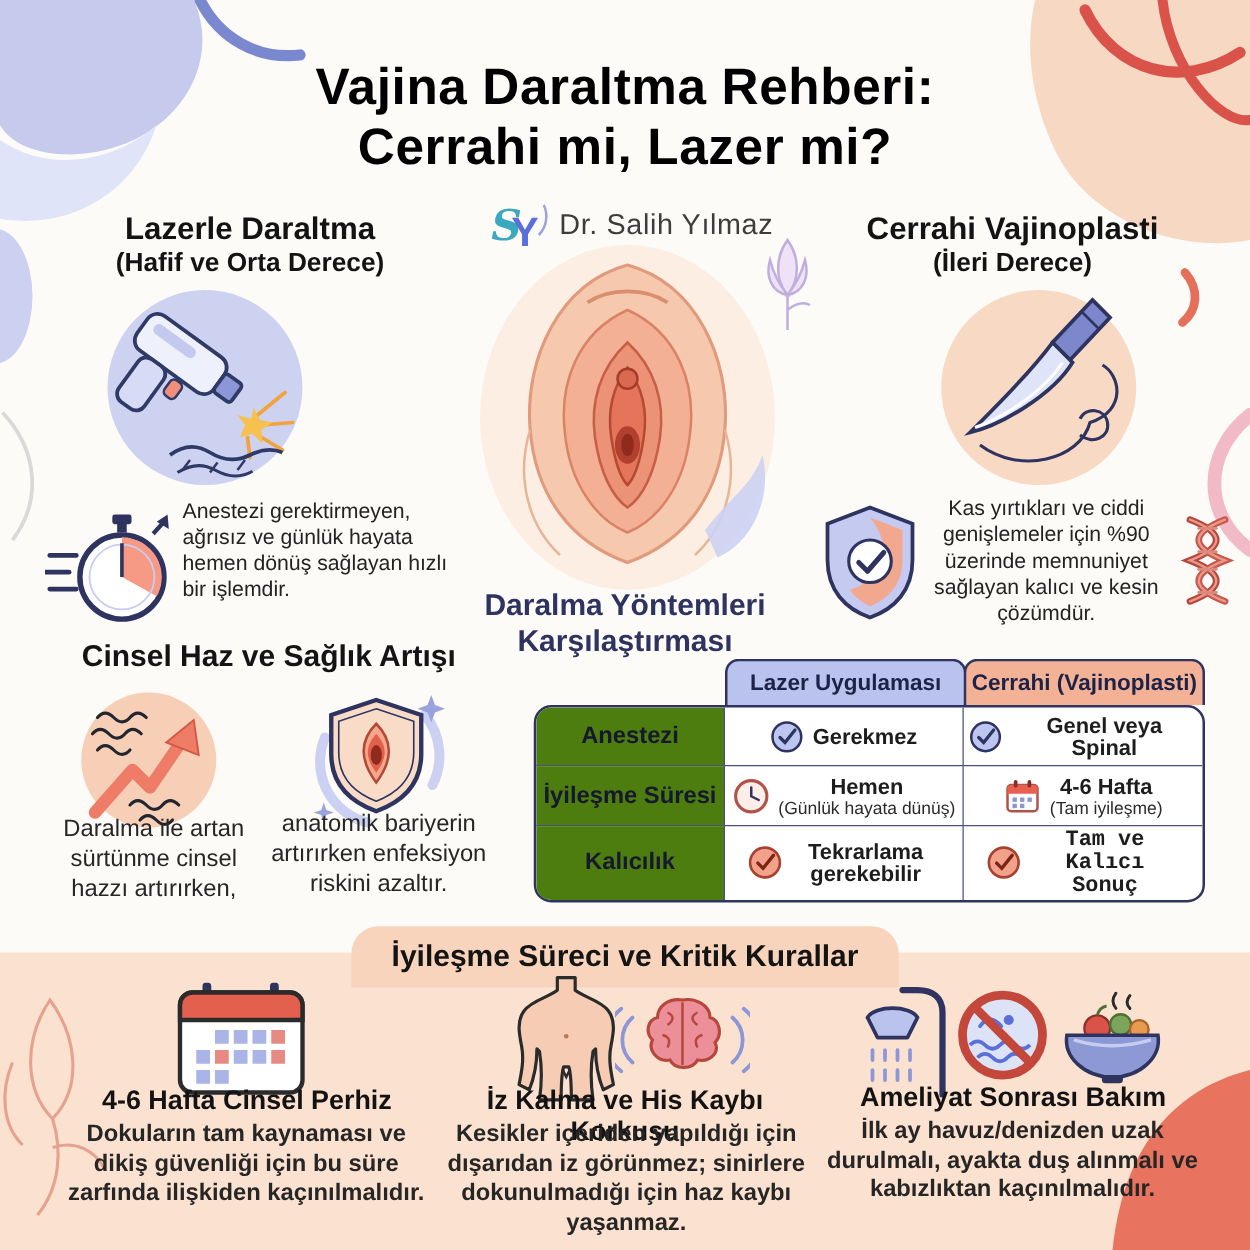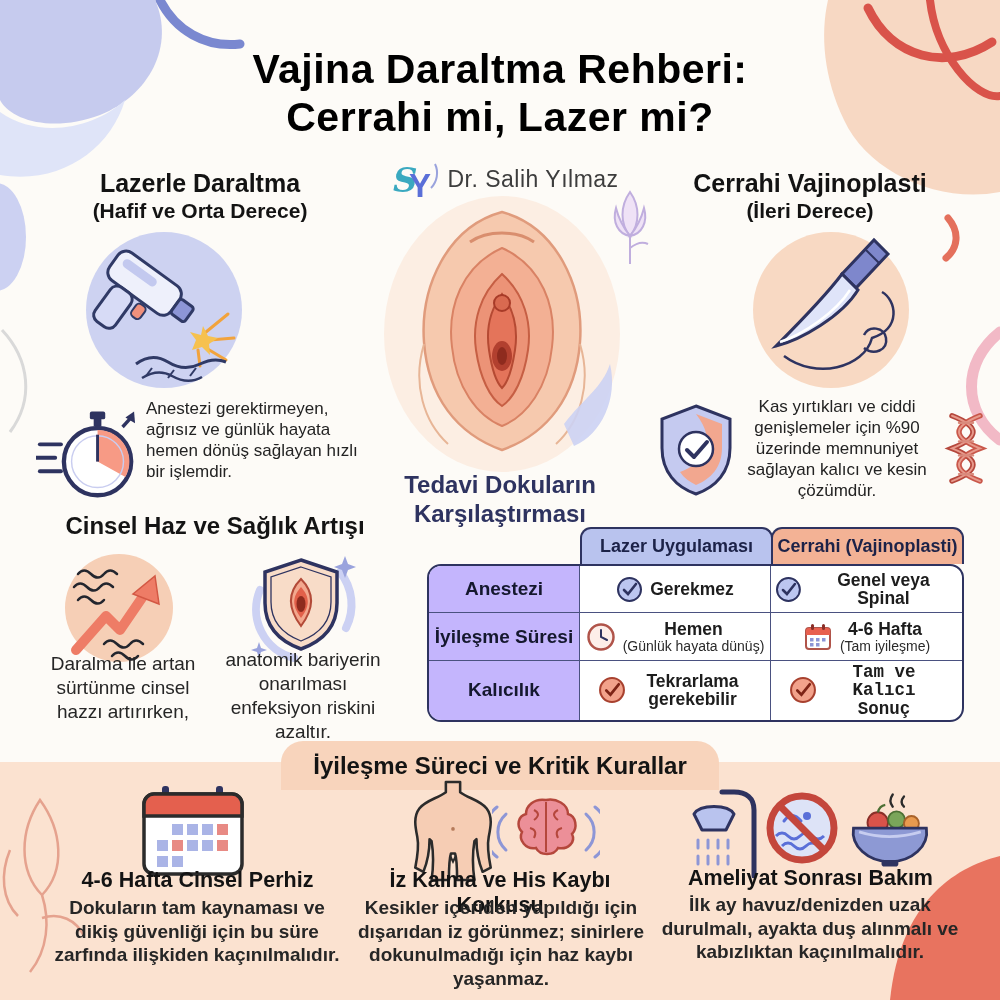--- a/index.html
+++ b/index.html
@@ -33,21 +33,21 @@
             justify-content:center;font-weight:bold;font-size:18px;color:#1c2248;box-sizing:border-box;}
   .cmp-head-laser{left:153px;width:193px;background:#b9c3ee;}
   .cmp-head-surgery{left:344px;width:193px;background:#f3b295;}
   .cmp-body{position:absolute;top:37px;left:0;width:537px;height:158px;background:#fff;
             border:2.5px solid #2e3360;border-radius:14px;box-sizing:border-box;overflow:hidden;
             display:grid;grid-template-columns:151px 1fr 1fr;grid-auto-rows:1fr;}
   .cell{display:flex;align-items:center;justify-content:center;box-sizing:border-box;
         border-right:1.5px solid #4a5180;border-bottom:1.5px solid #4a5180;gap:7px;padding:2px 4px;}
   .cell:nth-child(3n){border-right:none;}
   .cell:nth-child(n+7){border-bottom:none;}
-  .cell.lab{background:#c4b5fd;font-weight:bold;font-size:19px;color:#15182e;text-align:center;}
+  .cell.lab{background:#4d7c0f;font-weight:bold;font-size:19px;color:#15182e;text-align:center;}
   .vt{display:flex;flex-direction:column;align-items:center;line-height:1.05;}
   .vt .v{font-size:17.5px;font-weight:bold;color:#1d1d1d;text-align:center;}
   .vt .n{font-size:14px;color:#2a2a2a;text-align:center;}
   
   .bottom-banner{top:741px;left:281px;width:438px;height:49px;background:#f8d4bc;
                  border-radius:22px 22px 0 0;display:flex;align-items:center;justify-content:center;
                  font-size:24px;font-weight:bold;color:#141414;}
   .care-title{font-size:21.5px;font-weight:bold;text-align:center;color:#131313;}
   .care-text{font-size:19px;line-height:1.24;text-align:center;color:#262626;font-weight:bold;}
 </style>
@@ -191,21 +191,21 @@
           <line x1="27" y1="15" x2="45" y2="15"></line>
             <line x1="27" y1="39" x2="45" y2="39"></line>
           <line x1="27" y1="57" x2="45" y2="57"></line>
             <line x1="27" y1="81" x2="45" y2="81"></line>
         </g>
       </g>
     </svg>
   </div>
 
   <div class="abs cmp-title">
-    <div>Tedavi Dokuların</div>
+    <div>Daralma Yöntemleri</div>
     <div>Karşılaştırması</div>
   </div>
 
   <div class="abs benefits-title">Cinsel Haz ve Sağlık Artışı</div>
   <svg class="abs" style="top:548px;left:60px;" width="118" height="118" viewBox="0 0 118 118">
     <circle cx="59" cy="60" r="54" fill="#f6cfb6"></circle>
     <g fill="none" stroke="#23262e" stroke-width="2.5" stroke-linecap="round">
       <path d="M18,26 q6,-7 13,0 t13,0 t13,0"></path>
       <path d="M14,39 q6,-7 13,0 t13,0 t13,0"></path>
       <path d="M18,52 q6,-7 13,0 t13,0"></path>
@@ -220,21 +220,21 @@
     <path d="M98,24 A52,52 0 0 1 104,80" fill="none" stroke="#ccd1f3" stroke-width="8" stroke-linecap="round"></path>
     <path d="M59,12 L95,24 V55 C95,79 81,93 59,101 C37,93 23,79 23,55 V24 Z" fill="#f8dcc8" stroke="#2e3360" stroke-width="3.5"></path>
     <path d="M59,19 L89,29 V54 C89,74 77,86 59,93 C41,86 29,74 29,54 V29 Z" fill="none" stroke="#2e3360" stroke-width="1.3"></path>
     <path d="M59,31 C71,43 74,58 59,78 C44,58 47,43 59,31 Z" fill="#f3a88e" stroke="#b34a38" stroke-width="2"></path>
     <path d="M59,39 C67,48 69,57 59,70 C49,57 51,48 59,39 Z" fill="#e2604a"></path>
     <ellipse cx="59" cy="56" rx="4.5" ry="8" fill="#8e2b1e"></ellipse>
     <polygon points="103,8 106,16 114,19 106,22 103,30 100,22 92,19 100,16" fill="#9aa3dd"></polygon>
     <polygon points="17,94 19,100 25,102 19,104 17,110 15,104 9,102 15,100" fill="#9aa3dd"></polygon>
   </svg>
   <div class="abs benefit-text" style="top:652px;left:32px;width:182px;">Daralma ile artan sürtünme cinsel hazzı artırırken,</div>
-  <div class="abs benefit-text" style="top:648px;left:212px;width:182px;">anatomik bariyerin onarılması enfeksiyon riskini azaltır.</div>
+  <div class="abs benefit-text" style="top:648px;left:212px;width:182px;">anatomik bariyerin artırırken enfeksiyon riskini azaltır.</div>
 
   <div class="abs cmp-table">
     <div class="cmp-head cmp-head-laser">Lazer Uygulaması</div>
     <div class="cmp-head cmp-head-surgery">Cerrahi (Vajinoplasti)</div>
     <div class="cmp-body">
 
       <div class="cell lab">Anestezi</div>
       <div class="cell">
         <svg width="27" height="27" viewBox="0 0 27 27">
           <circle cx="13.5" cy="13.5" r="11.5" fill="#bcc6f0" stroke="#2e3360" stroke-width="2"></circle>

